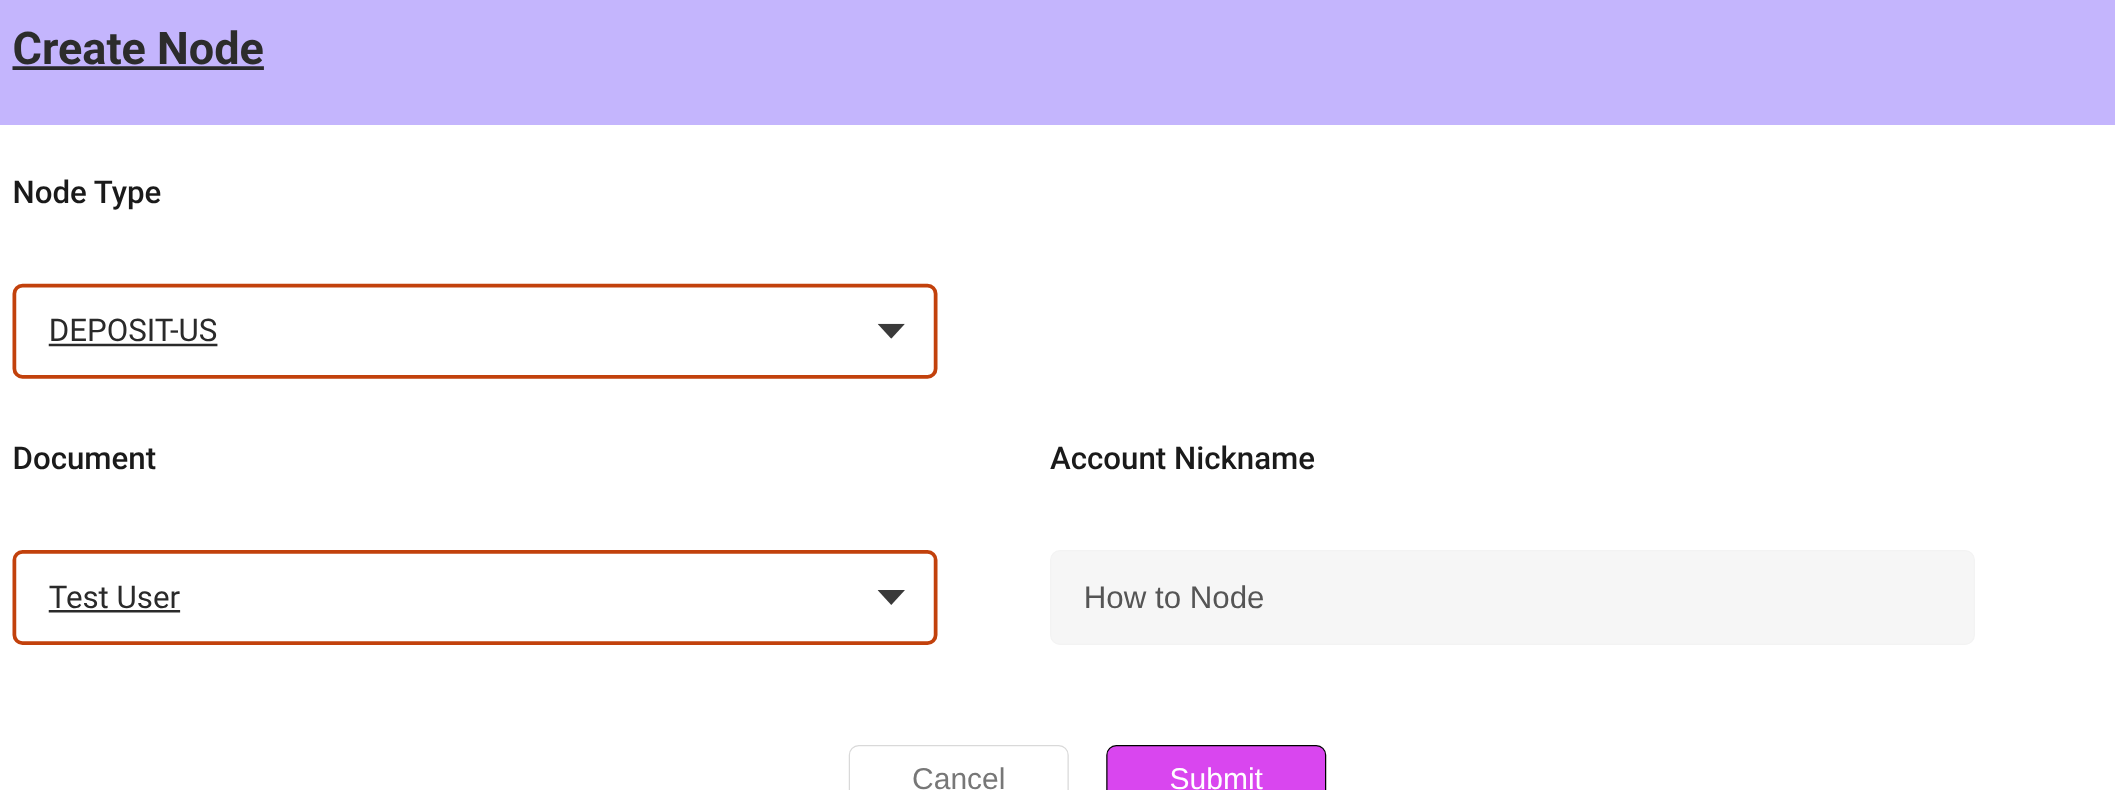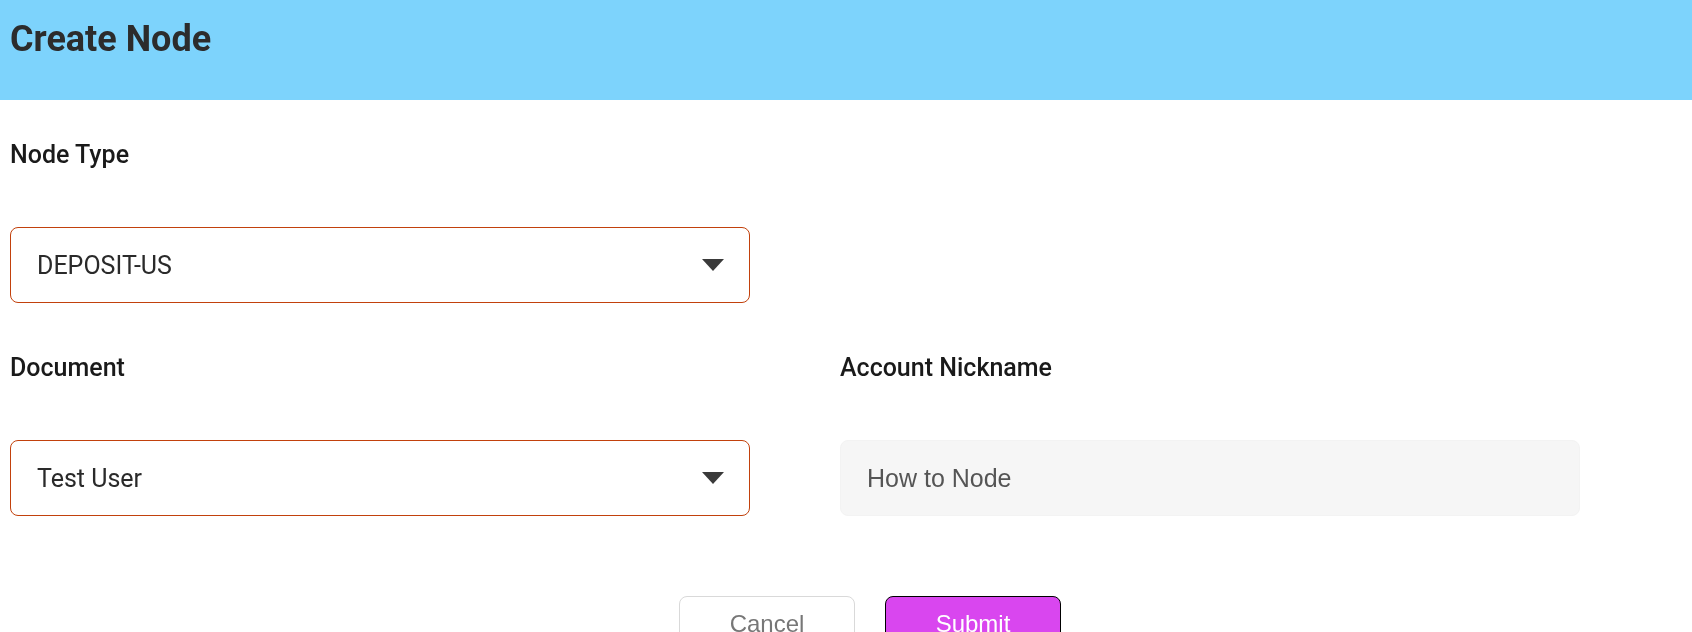--- a/index.html
+++ b/index.html
@@ -7,22 +7,23 @@
       margin: 0;
       padding: 0;
     }
     body {
       font-family: -apple-system, BlinkMacSystemFont, "Segoe UI", Roboto, Helvetica, Arial, sans-serif;
       background: #ffffff;
       color: #2a2a2a;
       width: 1692px;
     }
     .header {
-      background: #7dd3fc;
+      background: #c4b5fd;
       padding: 18px 10px 40px 10px;
+      text-decoration: underline;
     }
     .header h1 {
       font-size: 36px;
       font-weight: 700;
       color: #2c2c2c;
     }
     .form-area {
       padding: 40px 10px 10px 10px;
     }
     .row {
@@ -42,29 +43,30 @@
       color: #1a1a1a;
       margin-bottom: 18px;
     }
     .select-wrap {
       position: relative;
       width: 100%;
     }
     .select-box {
       width: 100%;
       height: 76px;
-      border: 1px solid #c2410c;
+      border: 3px solid #c2410c;
       border-radius: 8px;
       background: #ffffff;
       font-size: 25px;
       color: #2a2a2a;
       padding: 0 50px 0 26px;
       display: flex;
       align-items: center;
       cursor: pointer;
+      text-decoration: underline;
     }
     .caret {
       position: absolute;
       right: 26px;
       top: 50%;
       transform: translateY(-50%);
       pointer-events: none;
     }
     .caret svg {
       display: block;

